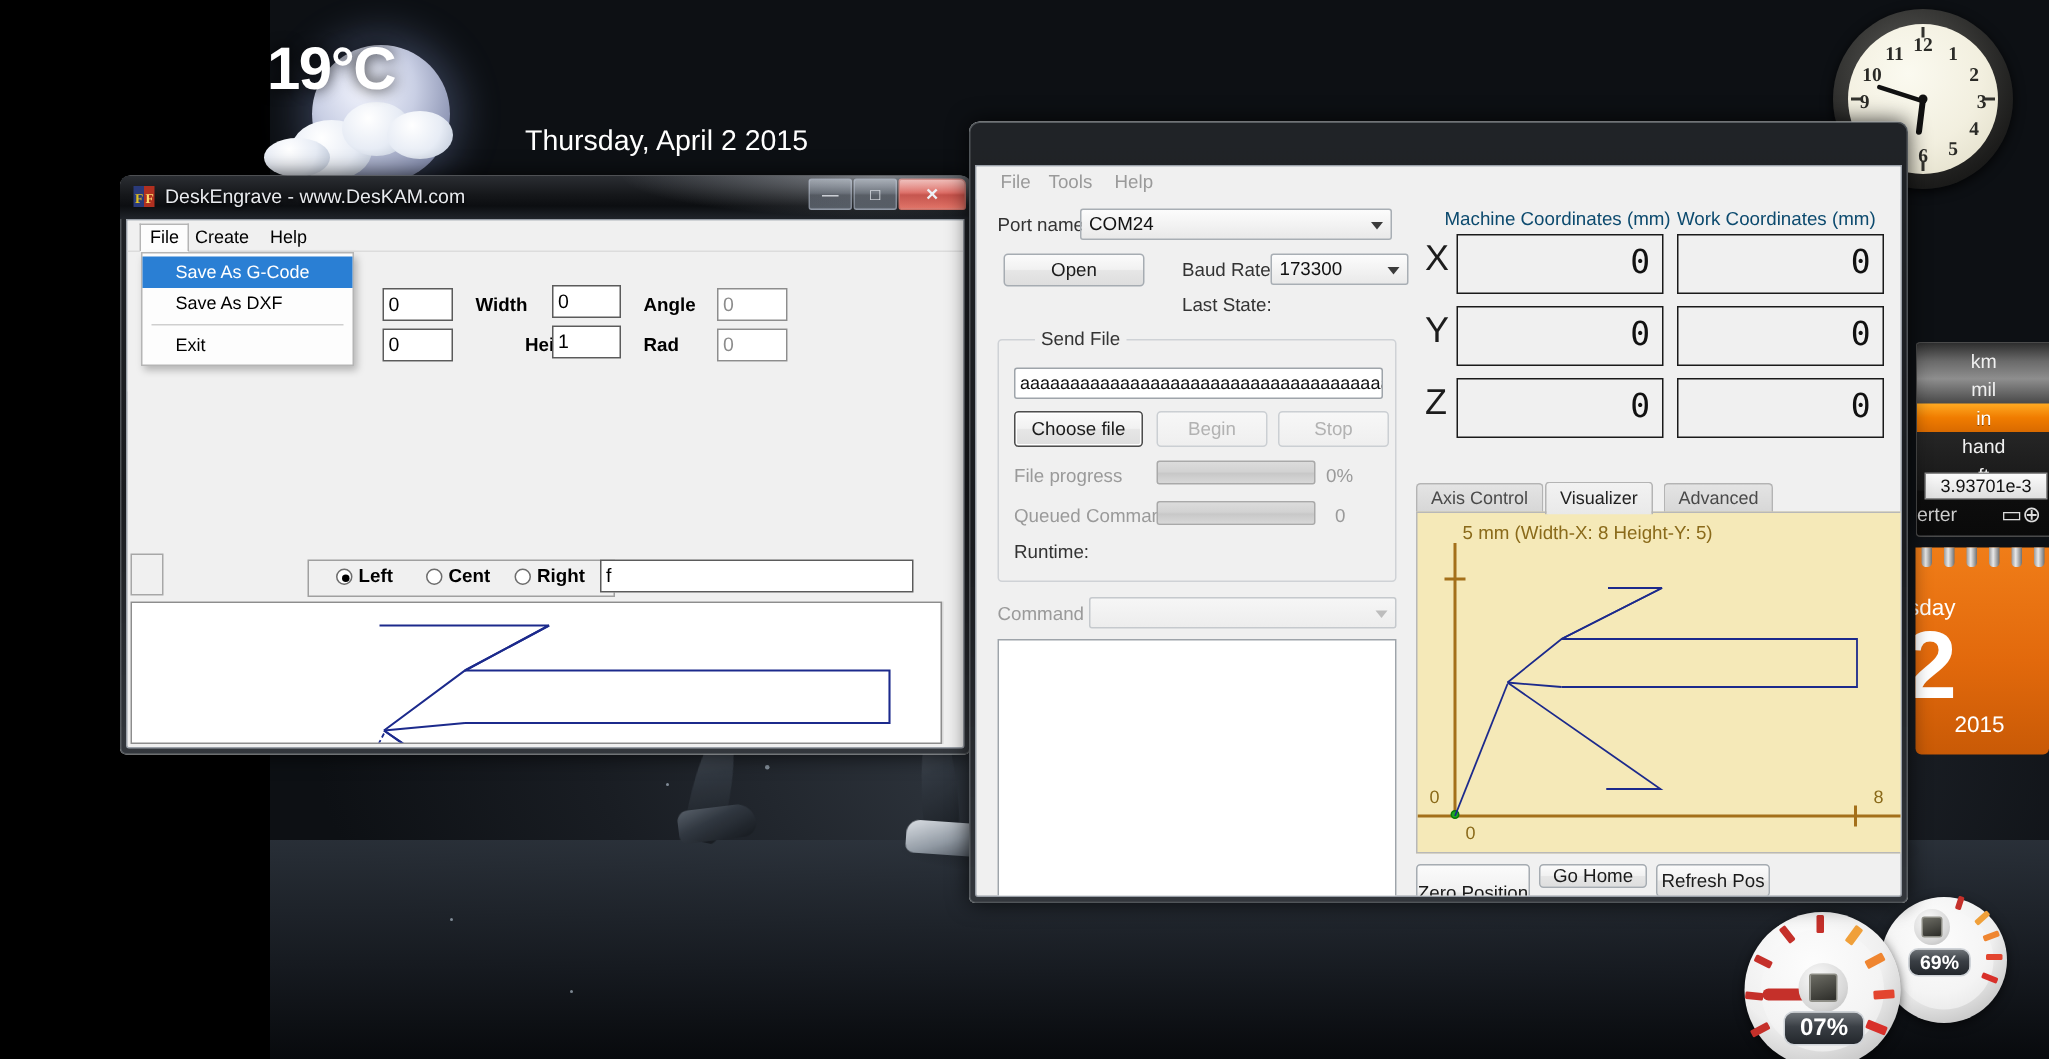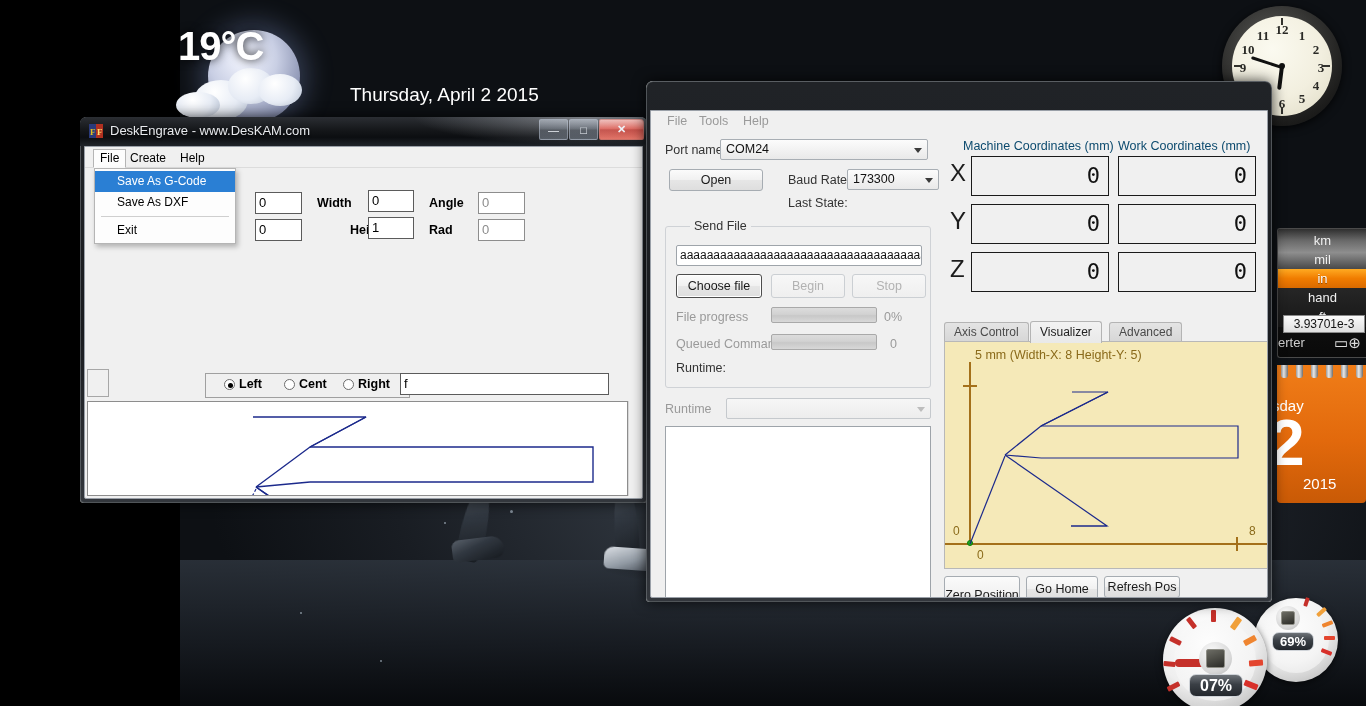--- a/index.html
+++ b/index.html
@@ -669,21 +669,21 @@
       <div class="lbl dim" style="left:218px;top:83px;">0%</div>
 
       <div class="lbl dim" style="left:10px;top:110px;">Queued Commands</div>
       <div class="progbar" style="left:105px;top:107px;width:106px;"></div>
       <div class="lbl dim" style="left:224px;top:110px;">0</div>
 
       <div class="lbl" style="left:10px;top:134px;">Runtime:</div>
       <div class="lbl" style="left:78px;top:134px;"></div>
     </div>
 
-    <div class="lbl dim" style="left:14px;top:291px;">Runtime</div>
+    <div class="lbl dim" style="left:14px;top:291px;">Command</div>
     <div class="combo disabled" style="left:75px;top:287px;width:205px;">
       <span></span>
       <span class="combo-arrow"></span>
     </div>
     <div id="grbl-console"></div>
 
     <div class="coord-hdr" style="left:312px;top:28px;">Machine Coordinates  (mm)</div>
     <div class="coord-hdr" style="left:467px;top:28px;">Work Coordinates  (mm)</div>
 
     <div class="axis-letter" style="left:299px;top:48px;">X</div>
@@ -735,16 +735,16 @@
           <polyline points="96,84 293,84 293,116 96,116"></polyline>
           <line x1="60" y1="113" x2="96" y2="116"></line>
           <polyline points="60,113 162,184 126,184"></polyline>
           <line x1="126" y1="184" x2="162" y2="184"></line>
           <polyline points="60,114 25,202"></polyline>
         </g>
       </svg>
     </div>
 
     <div class="btn" style="left:293px;top:465px;width:76px;height:38px;">Zero Position</div>
-    <div class="btn" style="left:375px;top:465px;width:72px;height:26px;">Go Home</div>
+    <div class="btn" style="left:375px;top:465px;width:72px;height:16px;">Go Home</div>
     <div class="btn" style="left:453px;top:465px;width:76px;height:22px;">Refresh Pos</div>
   </div>
 </div>
 
 </body></html>

